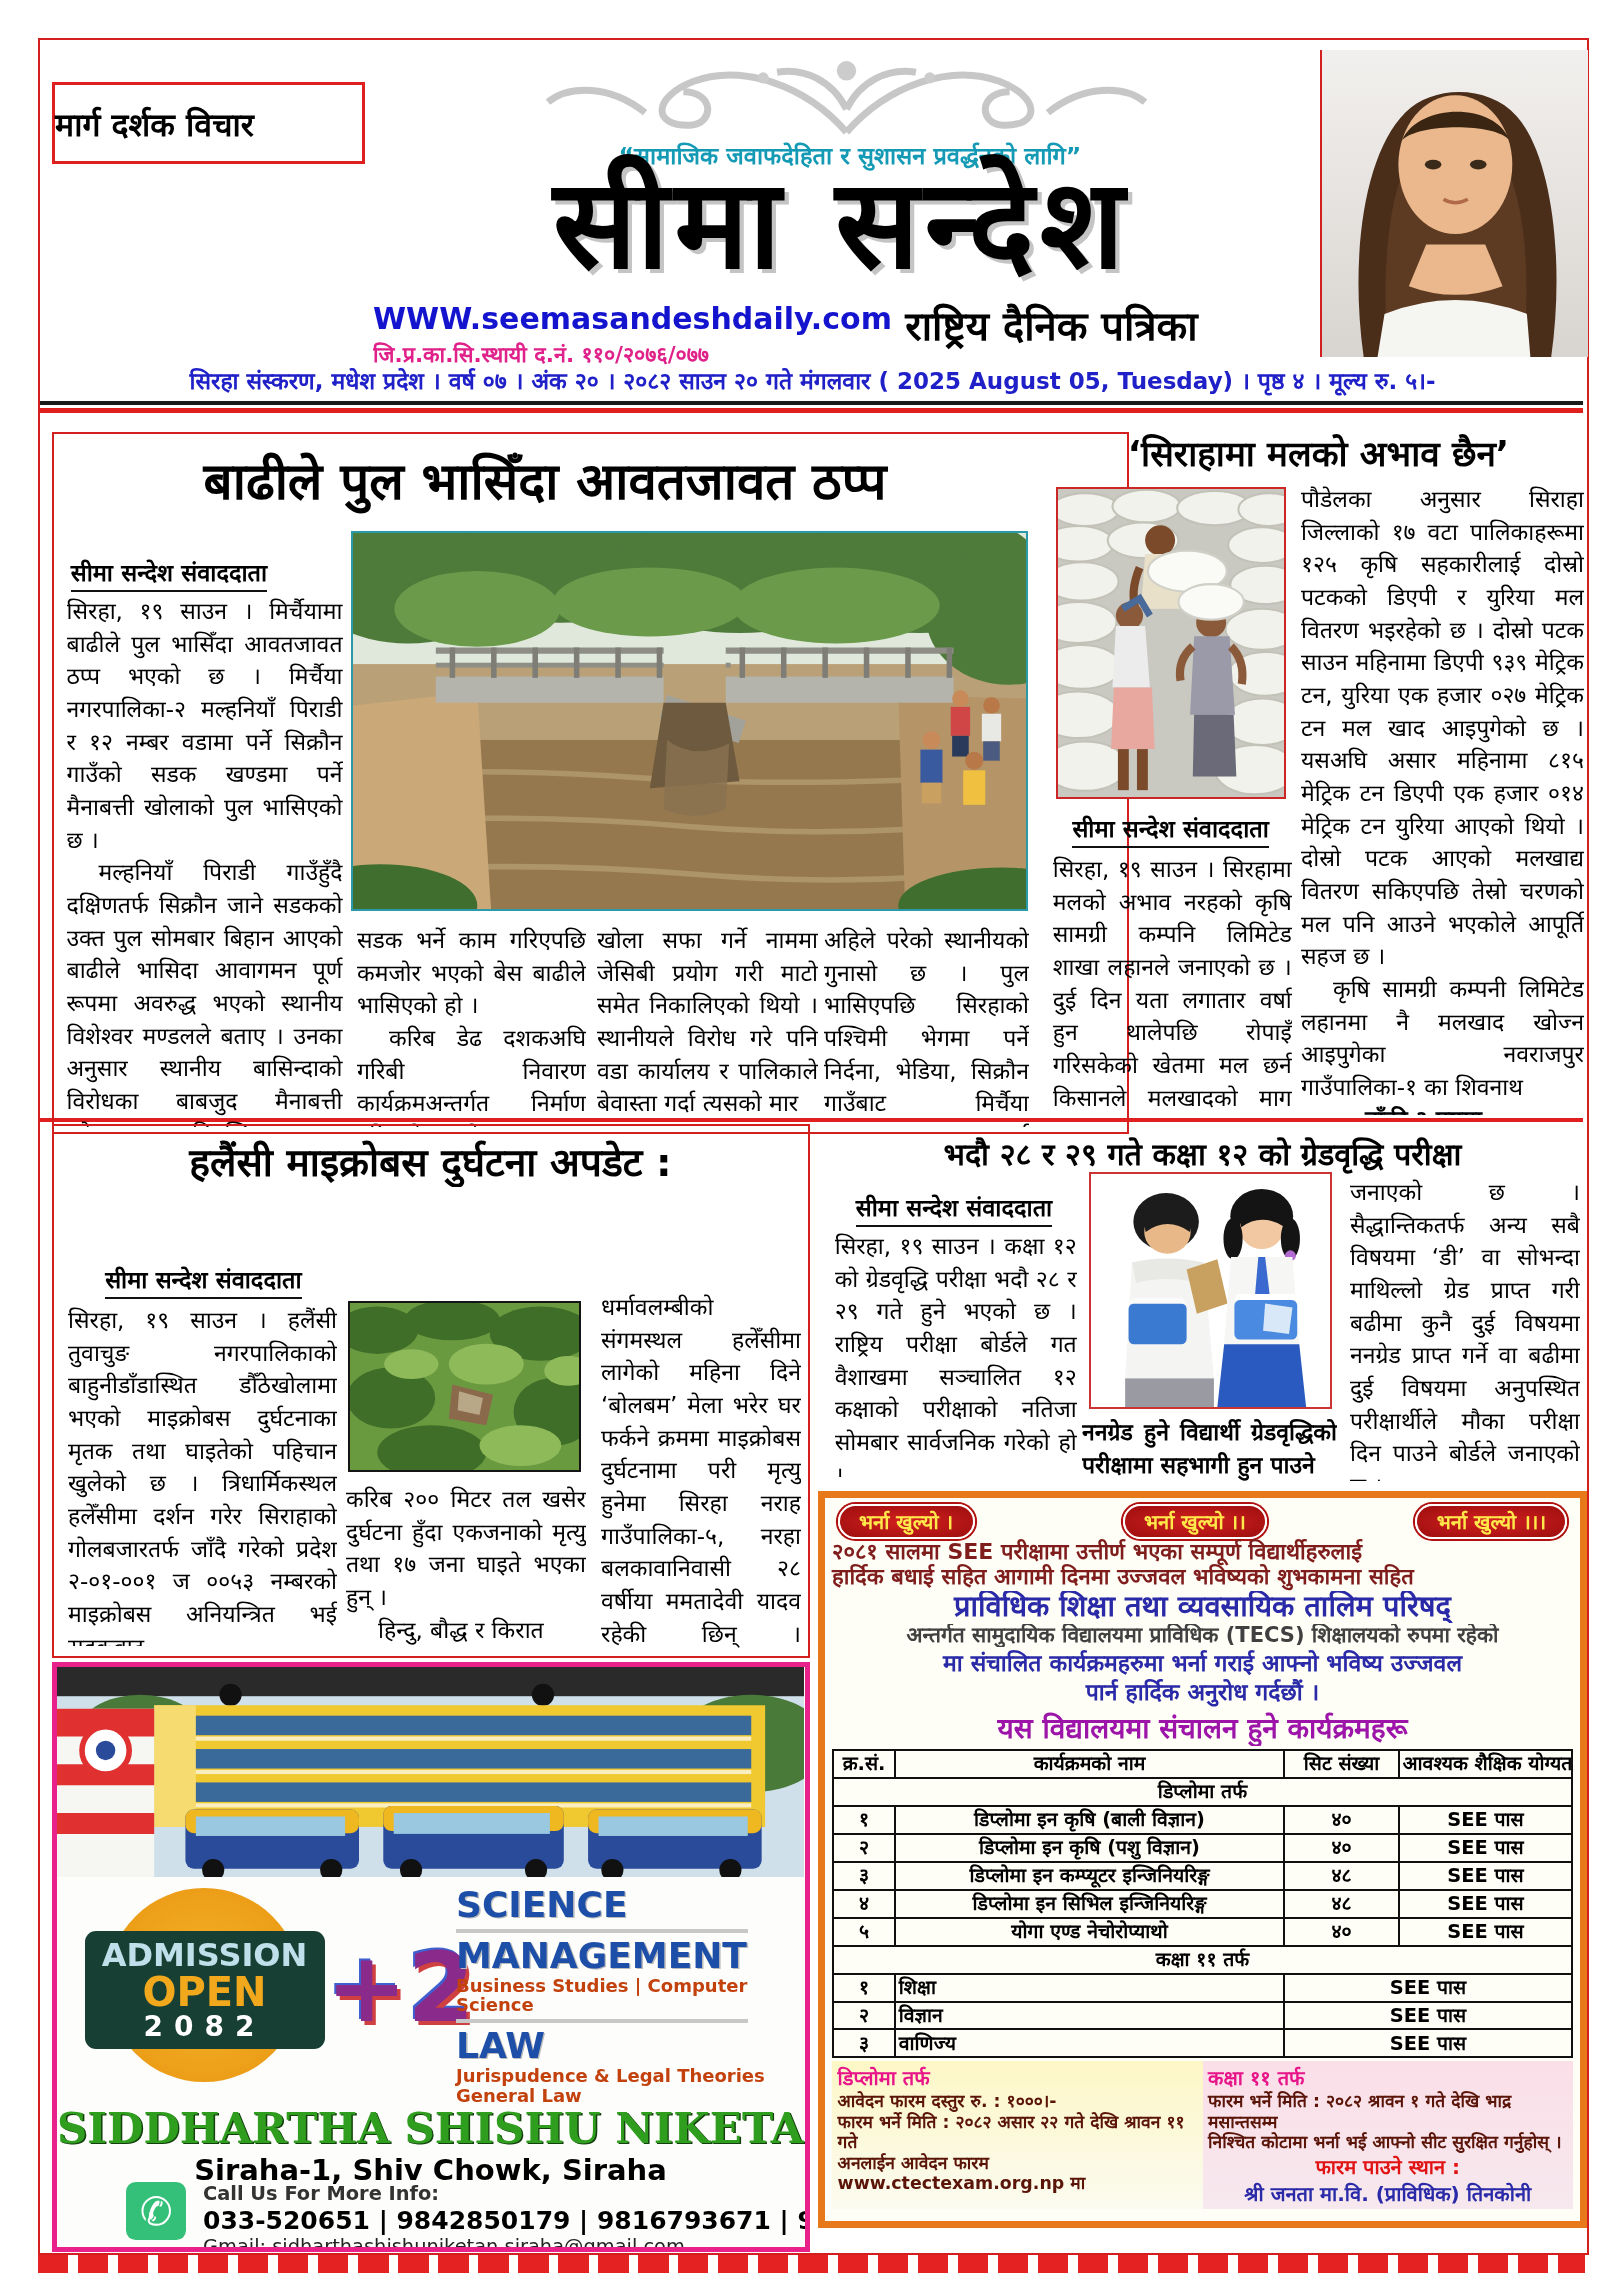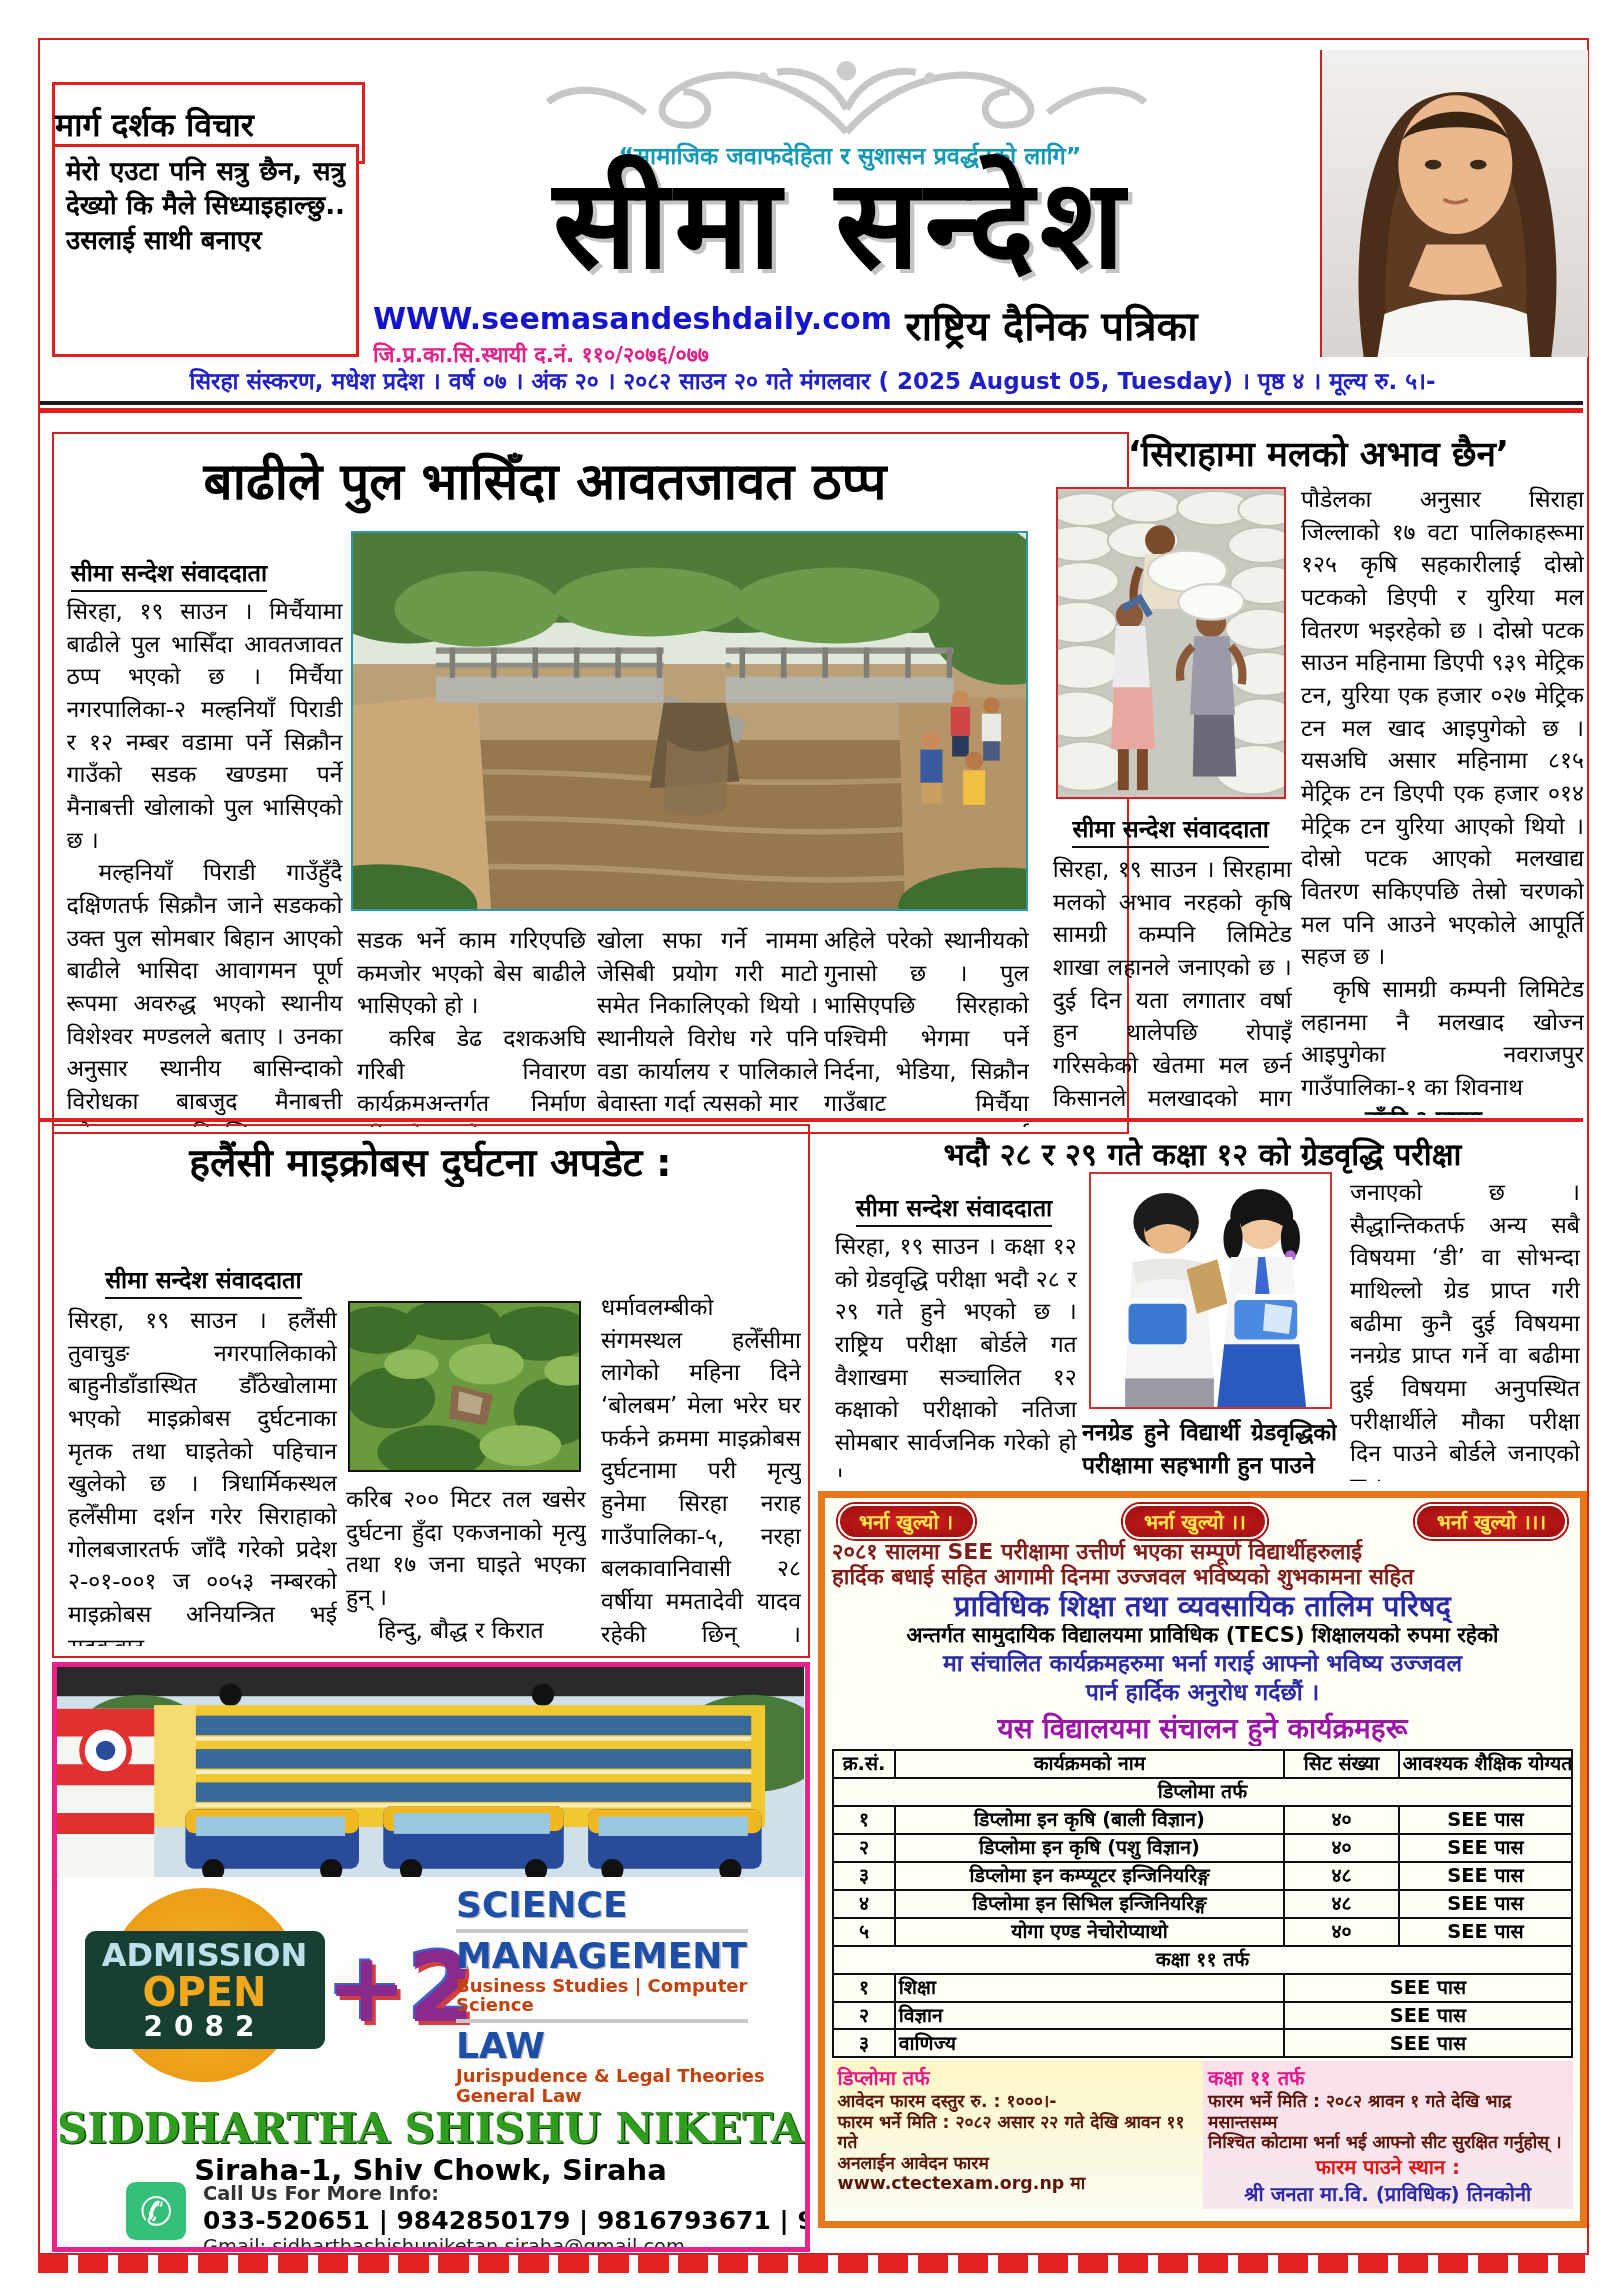--- a/index.html
+++ b/index.html
@@ -69,21 +69,21 @@
   .ex-caption{left:264px;top:290px;width:255px;height:65px;font-weight:bold;overflow:hidden;}
   .ex-col3{left:532px;top:50px;width:230px;height:305px;overflow:hidden;}
   
   .ad-right{left:818px;top:1491px;width:769px;height:737px;border:7px solid #e8791a;
             box-sizing:border-box;background:#fffef6;overflow:hidden;padding:4.2px 7px;}
   .badge-row{display:flex;justify-content:space-between;padding:1.4px 5.6px;}
   .pill{background:radial-gradient(#d42020,#9c0e0e);border:2.1px solid #fff;box-shadow:0 0 0 2.1px #b01212;
         border-radius:28px;color:#ffe84a;font-weight:bold;font-size:20px;padding:2.1px 19.4px;white-space:nowrap;}
   .ad-red{color:#7f1d1d;font-weight:bold;font-size:22px;line-height:1.12;}
   .ad-council{color:#2a2aa8;font-weight:bold;font-size:29px;text-align:center;line-height:1.1;margin-top:1.4px;}
-  .ad-under{color:#000000;font-weight:bold;font-size:21px;text-align:center;line-height:1.1;margin-top:1.4px;}
+  .ad-under{color:#404040;font-weight:bold;font-size:21px;text-align:center;line-height:1.1;margin-top:1.4px;}
   .ad-banner{background:#e21212;color:#ffe21a;font-weight:bold;font-size:30px;text-align:center;
              padding:4.2px 1.4px;margin-top:4.2px;line-height:1.05;}
   .ad-blue{color:#2a2aa8;font-weight:bold;font-size:23px;text-align:center;line-height:1.15;margin-top:2.8px;}
   .ad-purple{color:#9c14a8;font-weight:bold;font-size:28px;text-align:center;margin-top:2.8px;}
   table.prog{width:100%;border-collapse:collapse;table-layout:fixed;margin-top:2.8px;padding-left:40px;}
   table.prog td,table.prog th{border:2.1px solid #101010;font-size:19.4px;font-weight:bold;
       text-align:center;padding:2.1px 2.8px;line-height:1.12;overflow:hidden;white-space:nowrap;}
   .info-wrap{display:flex;margin-top:2.8px;}
   .info-left{width:50%;background:linear-gradient(#fdf7c6,#fbfbf0);padding:2.8px 5.6px;box-sizing:border-box;}
   .info-right{width:50%;background:linear-gradient(#fbdfe8,#f6e8ee);padding:2.8px 5.6px;box-sizing:border-box;}
@@ -123,23 +123,20 @@
 </style>
 </head>
 <body>
 
 <div class="page">
 
   <div class="abs frame"></div>
 
   <div class="abs guide-box gb1">
     <span>मार्ग दर्शक विचार</span>
-  </div>
-  <div class="abs guide-box gb2 justify">
-    <span>मेरो एउटा पनि सत्रु छैन, सत्रु देख्यो कि मैले सिध्याइहाल्छु.. उसलाई साथी बनाएर</span>
   </div>
 
   <div class="abs ornament photo">
     <svg viewBox="0 0 1240 135" preserveAspectRatio="none">
       <g fill="none" stroke="#c2c2c2" stroke-width="10" opacity="0.9">
         <path d="M620,128 C560,60 470,30 400,55 C340,78 340,120 395,118 C430,116 430,70 385,70"></path>
         <path d="M620,128 C680,60 770,30 840,55 C900,78 900,120 845,118 C810,116 810,70 855,70"></path>
         <path d="M620,95 C600,55 560,35 520,42"></path>
         <path d="M620,95 C640,55 680,35 720,42"></path>
         <path d="M330,100 C280,60 220,60 190,85"></path>

